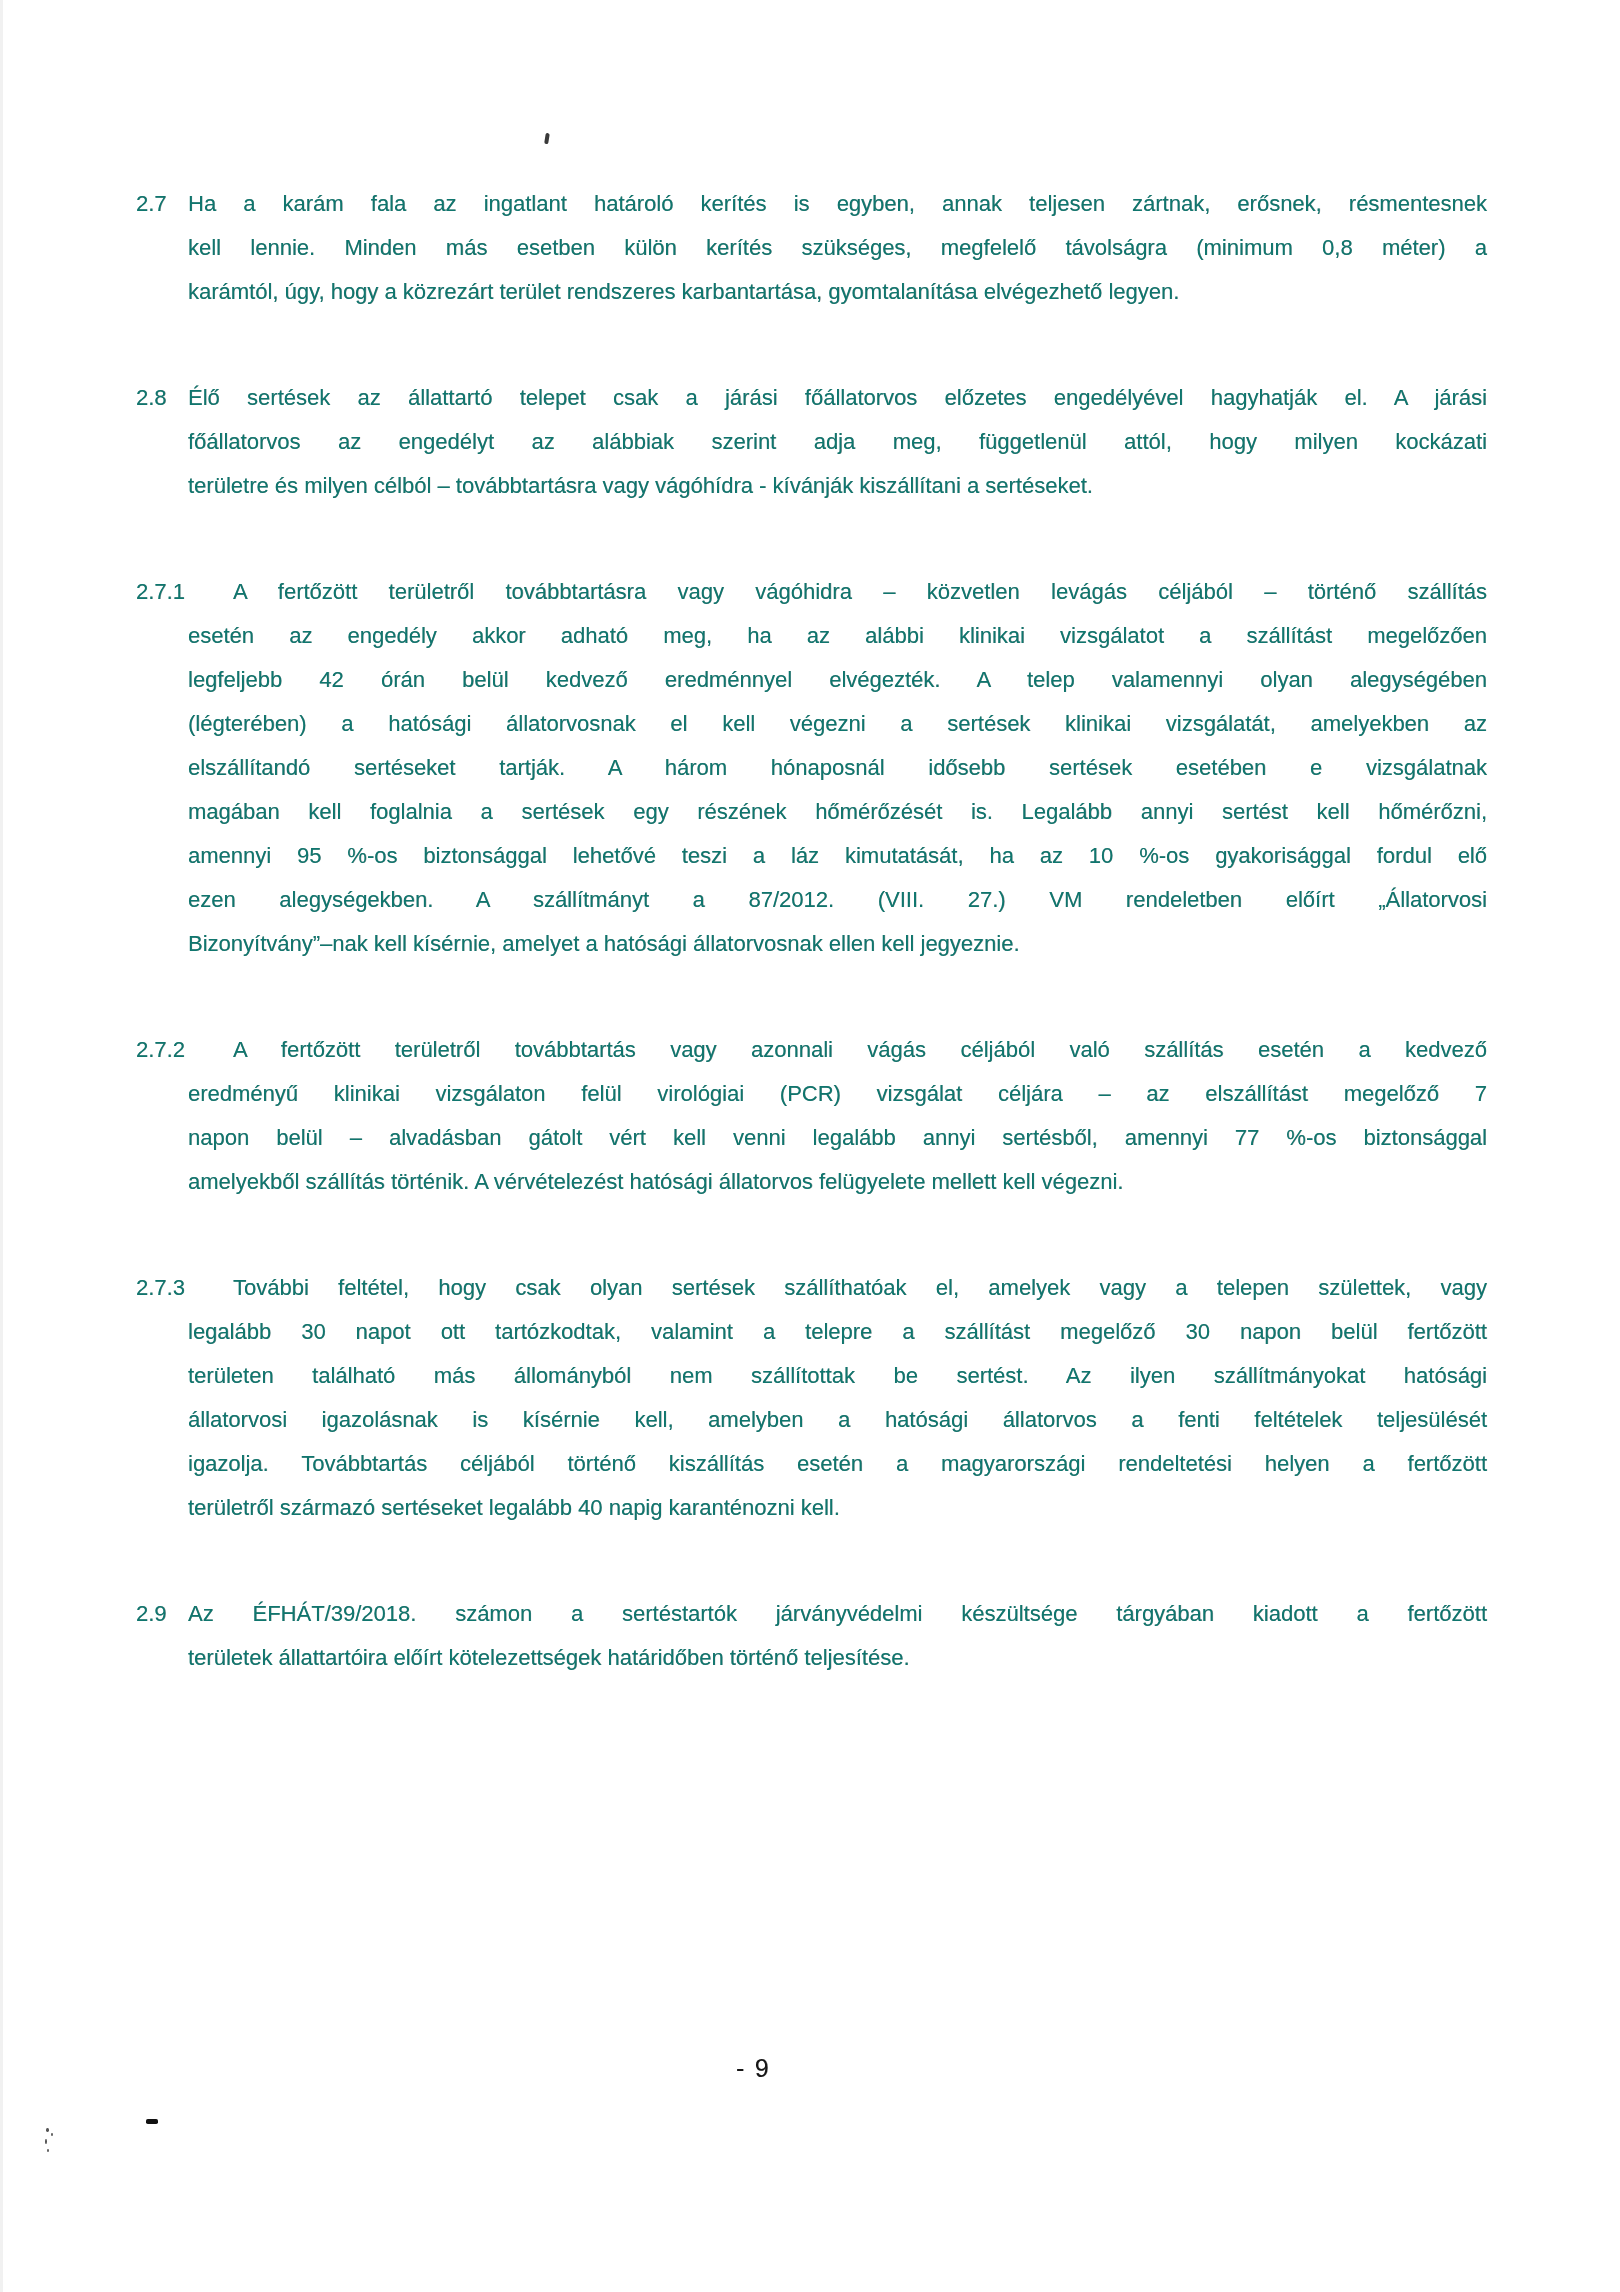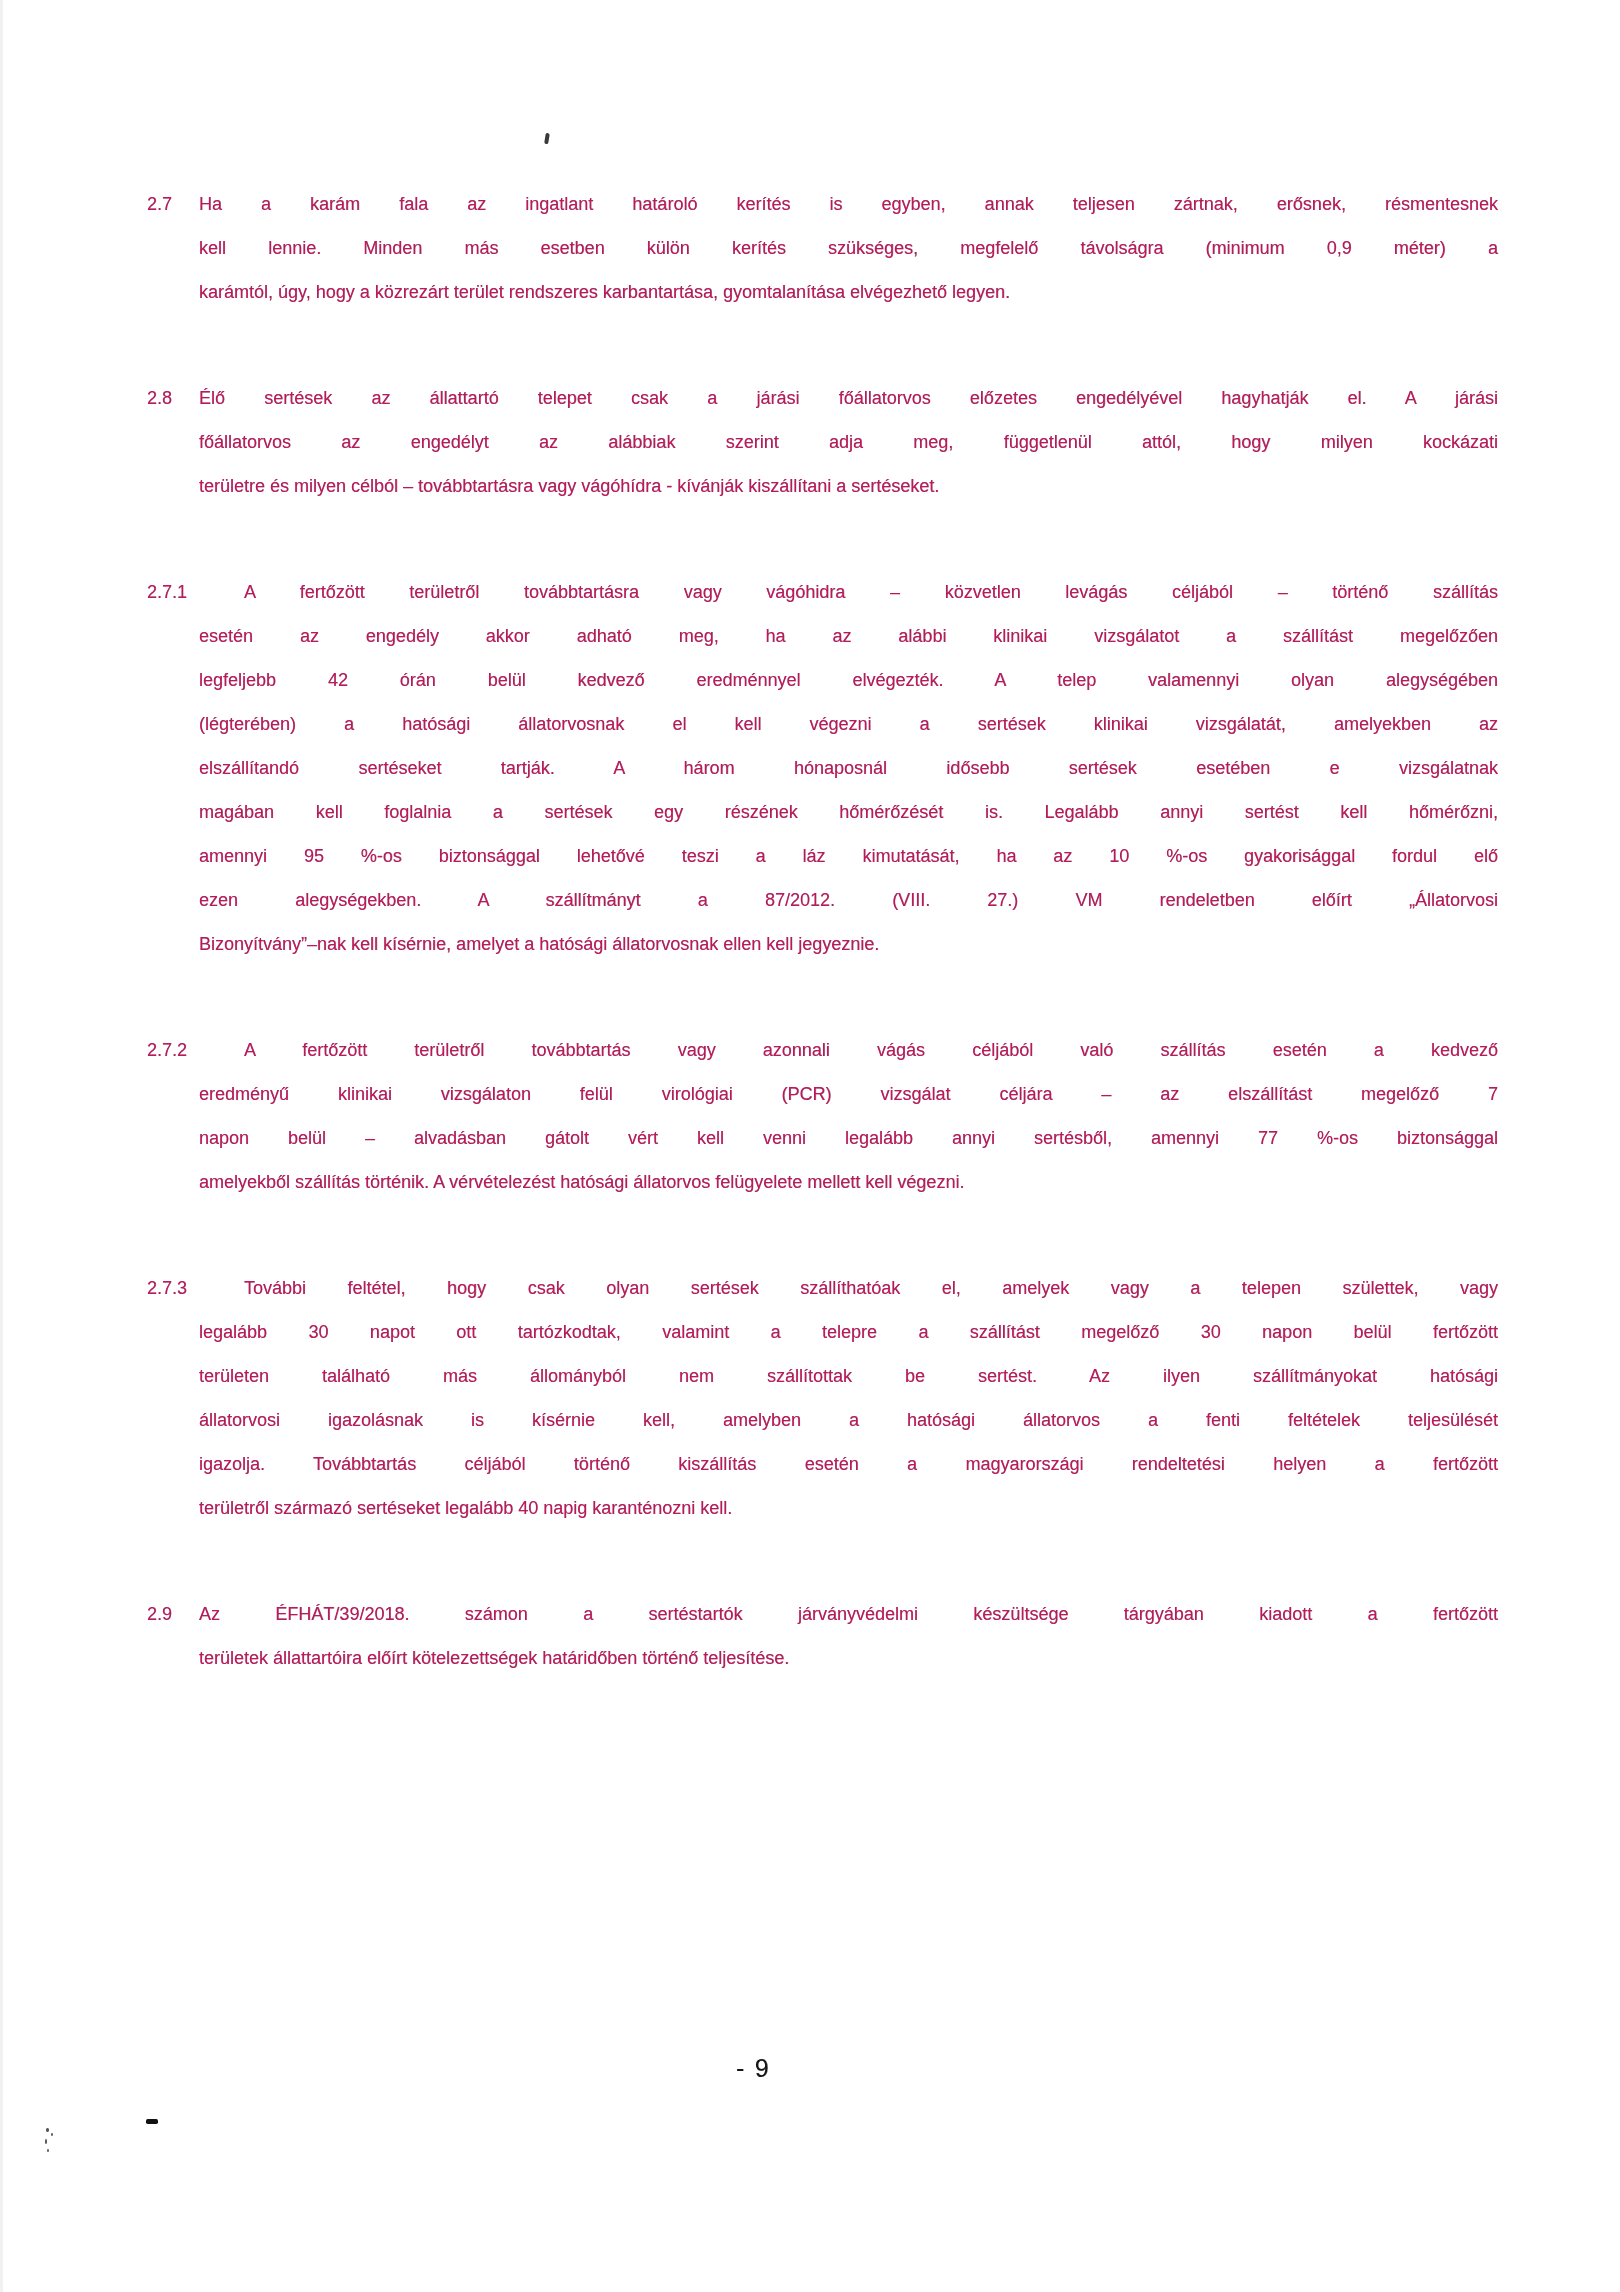--- a/index.html
+++ b/index.html
@@ -14,25 +14,24 @@
     position:absolute;inset:0;
     background:#ffffff;
   }
   .scan-edge{
     position:absolute;left:0;top:0;width:2.7px;height:2293px;
     background:#f1f1f1;
   }
   .doc-body{
     position:absolute;
     left:136px;top:182px;width:1351px;
-    color:#be185d;
-    font-size:18px;
+    color:#0f766e;
+    font-size:22px;
     line-height:44px;
     text-shadow:0.3px 0.3px 0.4px rgba(0,0,0,0.38);
-    margin-left:11px;
   }
   .para{margin:0 0 62px 0;}
   .para:last-child{margin-bottom:0;}
   .line{
     text-align:justify;
     text-align-last:justify;
     min-height:44px;
   }
   .line.last{text-align-last:left;}
   .line.cont{padding-left:52px;}
@@ -61,21 +60,21 @@
 </style>
 </head>
 <body>
 
 <div class="page">
   <div class="scan-edge"></div>
 
   <div class="doc-body">
       <div class="para">
         <div class="line"><span class="num main">2.7</span><span>Ha a karám fala az ingatlant határoló kerítés is egyben, annak teljesen zártnak, erősnek, résmentesnek</span></div>
-        <div class="line cont">kell lennie. Minden más esetben külön kerítés szükséges, megfelelő távolságra (minimum 0,9 méter) a</div>
+        <div class="line cont">kell lennie. Minden más esetben külön kerítés szükséges, megfelelő távolságra (minimum 0,8 méter) a</div>
         <div class="line last cont">karámtól, úgy, hogy a közrezárt terület rendszeres karbantartása, gyomtalanítása elvégezhető legyen.</div>
       </div>
       <div class="para">
         <div class="line"><span class="num main">2.8</span><span>Élő sertések az állattartó telepet csak a járási főállatorvos előzetes engedélyével hagyhatják el. A járási</span></div>
         <div class="line cont">főállatorvos az engedélyt az alábbiak szerint adja meg, függetlenül attól, hogy milyen kockázati</div>
         <div class="line last cont">területre és milyen célból – továbbtartásra vagy vágóhídra - kívánják kiszállítani a sertéseket.</div>
       </div>
       <div class="para">
         <div class="line"><span class="num sub">2.7.1</span><span>A fertőzött területről továbbtartásra vagy vágóhidra – közvetlen levágás céljából – történő szállítás</span></div>
         <div class="line cont">esetén az engedély akkor adható meg, ha az alábbi klinikai vizsgálatot a szállítást megelőzően</div>

